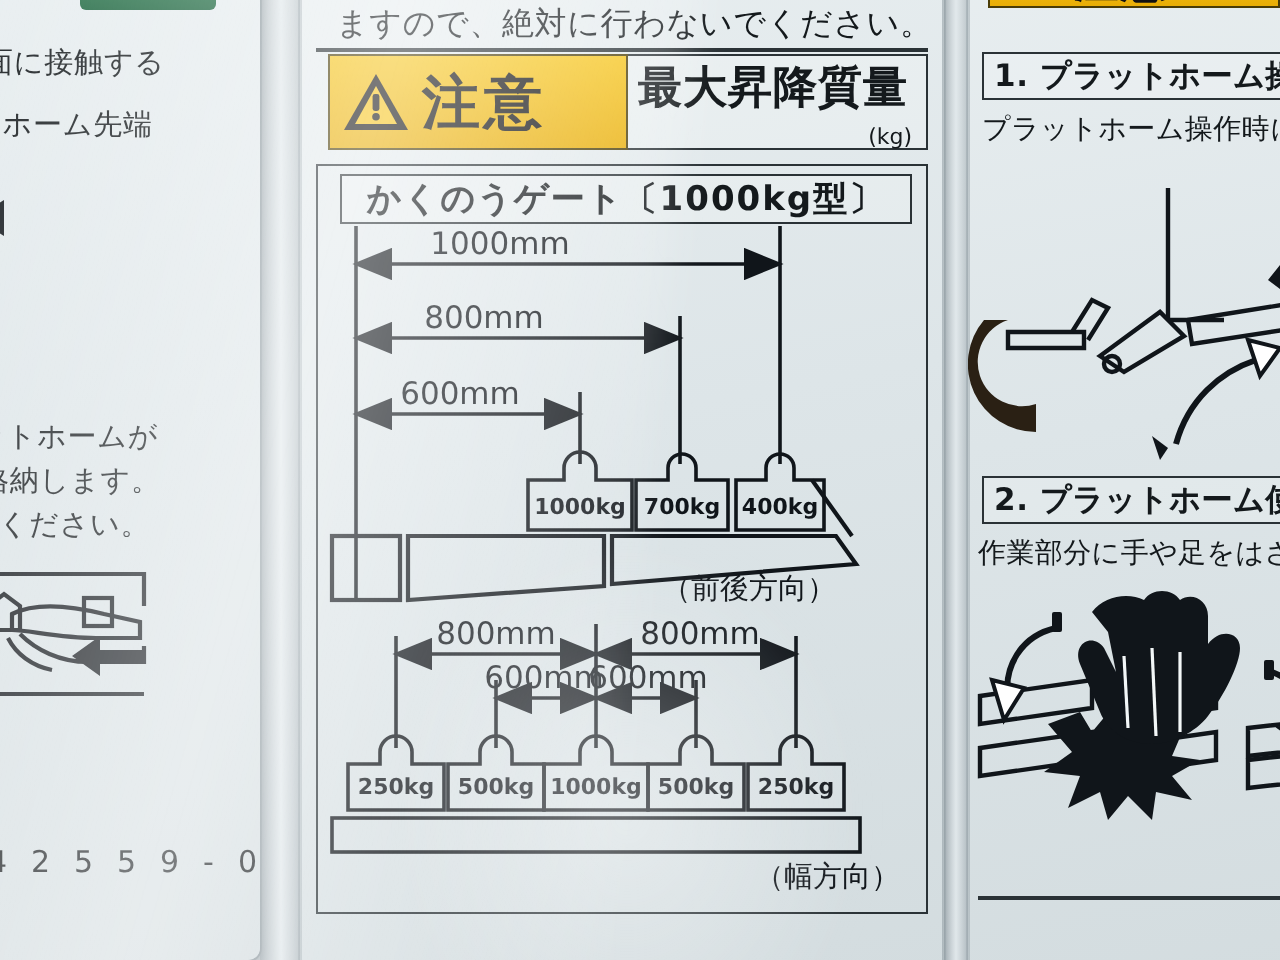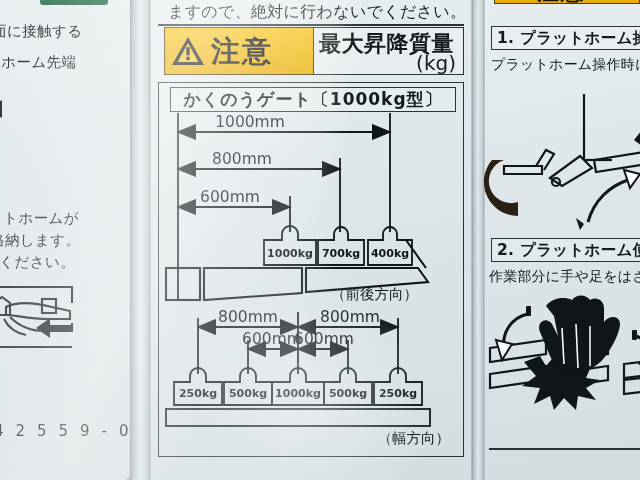--- a/index.html
+++ b/index.html
@@ -85,21 +85,21 @@
   }
   .tri{position:relative;width:34px;height:30px;flex:0 0 auto;}
   .tri svg{display:block;}
   .caution-word{font-size:29px;font-weight:bold;color:#111;letter-spacing:2px;line-height:1;}
   .cap-cell{
     position:absolute;left:150px;top:0;width:150px;height:48px;
     border:1.5px solid #2a3236;border-left:none;box-sizing:border-box;
     background:rgba(255,255,255,.20);
   }
   .cap-main{position:absolute;left:5px;top:1px;font-size:22px;font-weight:bold;letter-spacing:.5px;}
-  .cap-unit{position:absolute;right:7px;bottom:-1px;font-size:20px;}
+  .cap-unit{position:absolute;right:7px;bottom:-1px;font-size:11px;}
 
   .gate-title{
     position:absolute;left:170px;top:87px;width:286px;height:25px;
     border:1.5px solid #2a3236;box-sizing:border-box;
     display:flex;align-items:center;justify-content:center;
     background:rgba(255,255,255,.18);
   }
   .gate-title span{font-size:17px;font-weight:600;letter-spacing:1px;}
 
   .diag-frame{

